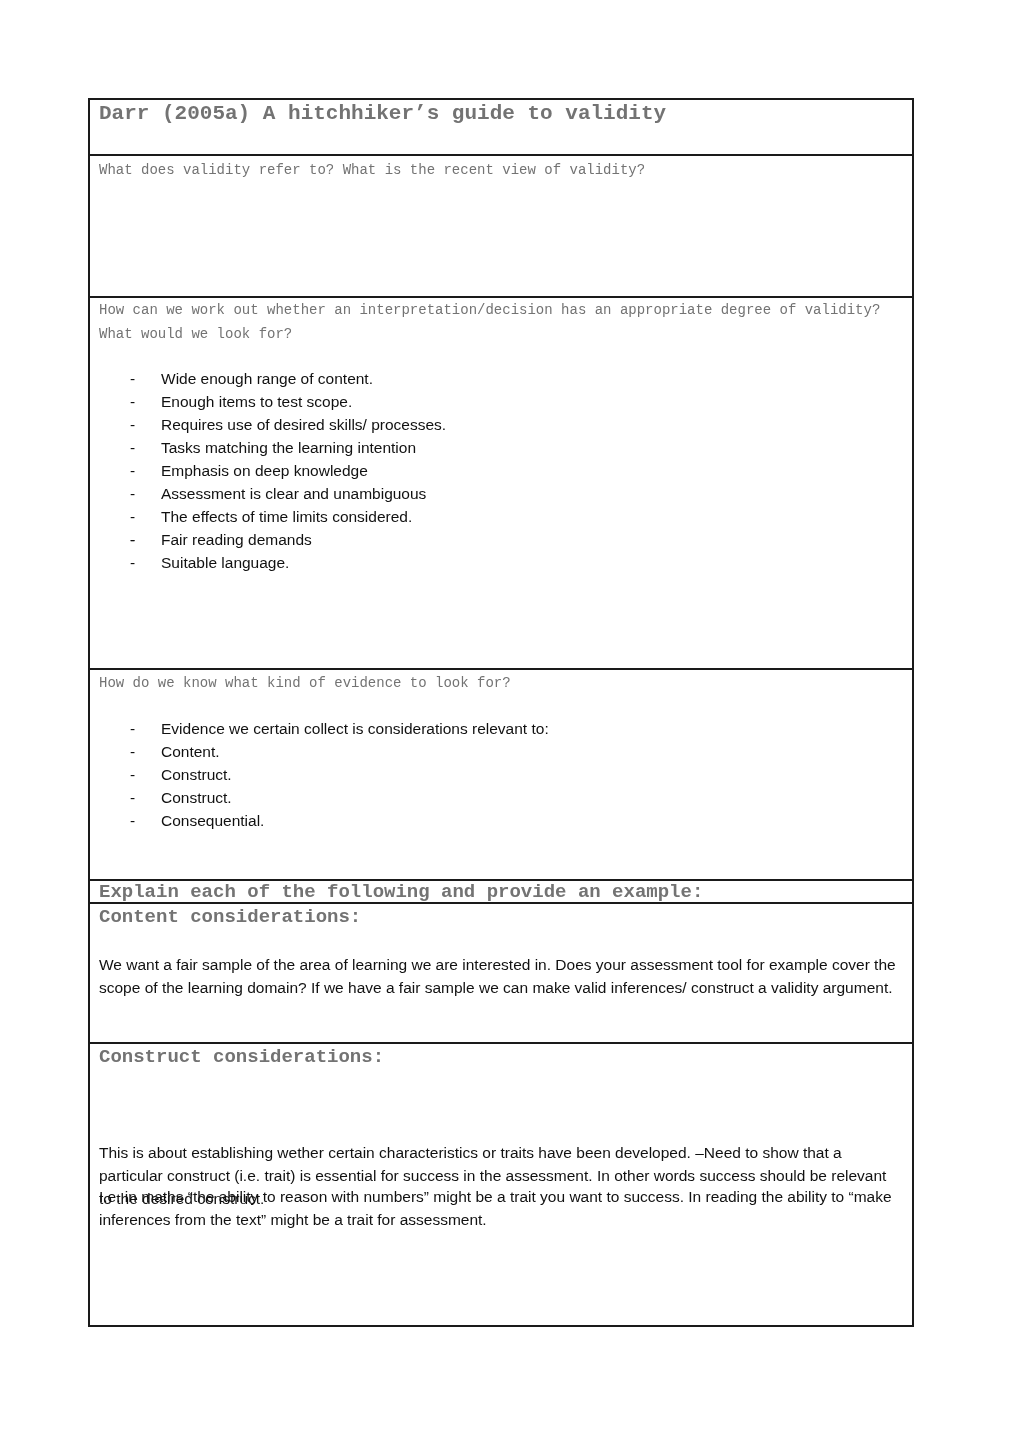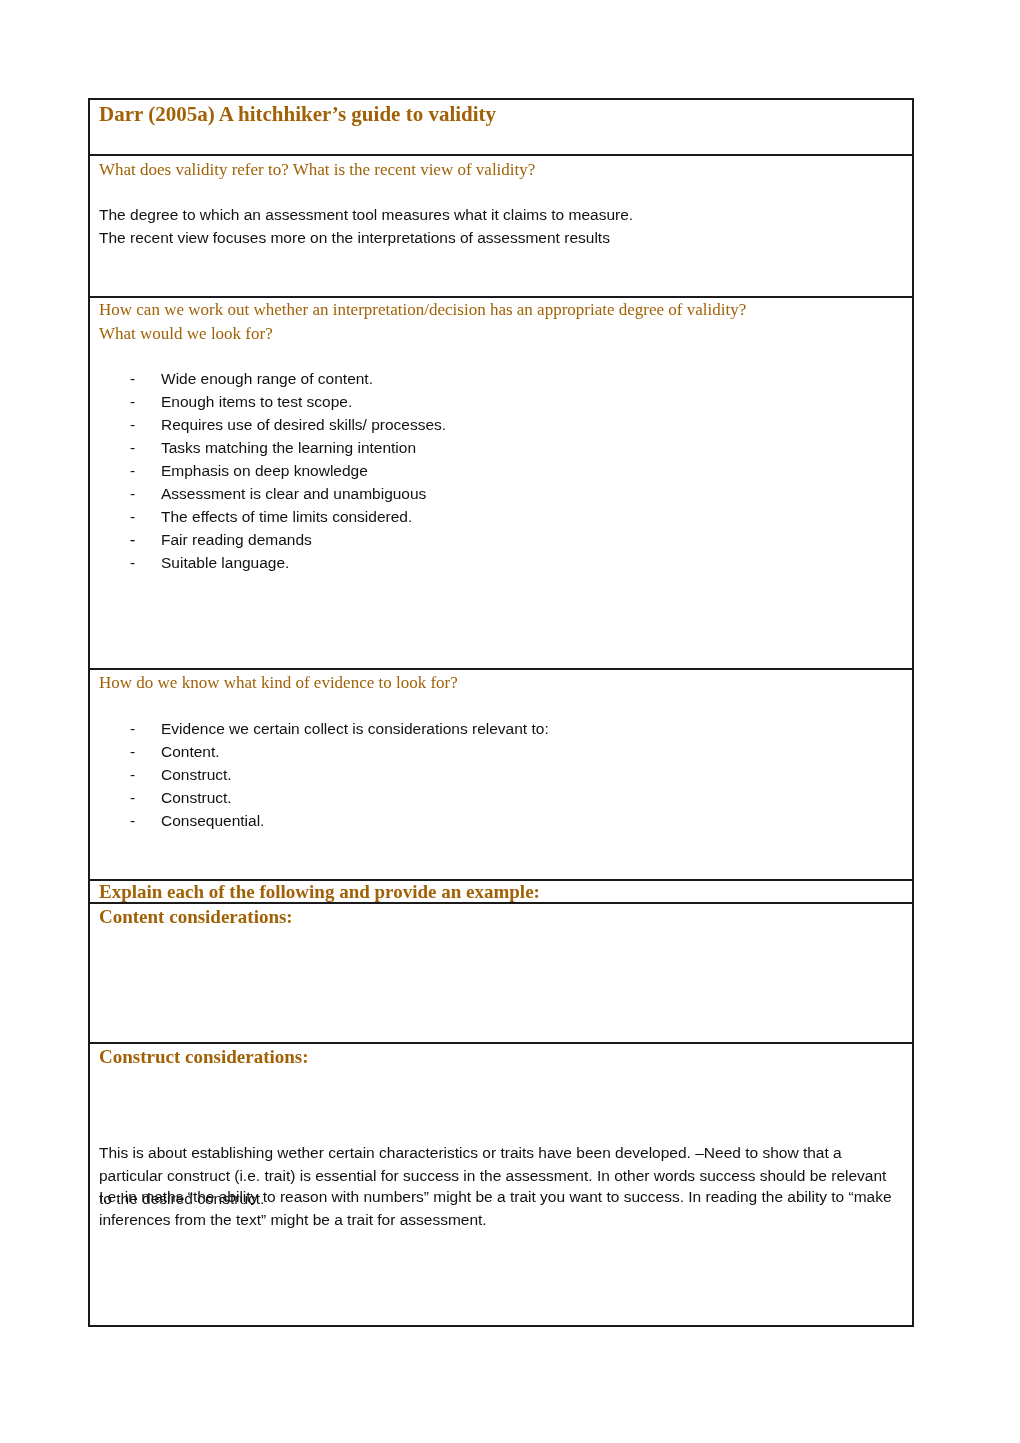--- a/index.html
+++ b/index.html
@@ -1,43 +1,39 @@
 <!DOCTYPE html>
 <html><head>
 <meta charset="utf-8">
 <style>
   html, body { margin: 0; padding: 0; background: #ffffff; }
   body { width: 1020px; height: 1443px; position: relative; overflow: hidden; }
   .page { position: absolute; left: 88px; top: 98px; width: 826px; }
   .row { position: absolute; left: 0; width: 822px; border: 2px solid #1a1a1a; box-sizing: content-box; }
-  .serif { font-family: Liberation Serif, serif; color: #a16207; }
+  .serif { font-family: Liberation Mono, monospace; color: #737373; }
   .sans { font-family: "Liberation Sans", "DejaVu Sans", sans-serif; color: #111; }
   .title { position: absolute; left: 9px; top: 2px; font-size: 21px; font-weight: bold; }
-  .q { position: absolute; left: 9px; font-size: 17px; line-height: 24px; }
+  .q { position: absolute; left: 9px; font-size: 14px; line-height: 24px; }
   .qb { position: absolute; left: 9px; font-size: 19px; font-weight: bold; line-height: 22px; }
   .body-text { position: absolute; left: 9px; right: 12px; font-size: 15.5px; line-height: 23px; }
   ul.dash { list-style: none; margin: 0; padding: 0; position: absolute; left: 0; right: 20px; }
   ul.dash li { position: relative; padding-left: 71px; font-size: 15.5px; line-height: 23px; }
   ul.dash li .dash-mark { position: absolute; left: 40px; top: 0; }
 </style>
 </head>
 <body>
 
 <div class="page">
 
   <div class="row" style="top:0; height:54px;">
     <div class="title serif">Darr (2005a) A hitchhiker’s guide to validity</div>
   </div>
 
   <div class="row" style="top:56px; height:140px;">
     <div class="q serif" style="top:2px;">What does validity refer to? What is the recent view of validity?</div>
-    <div class="body-text sans" style="top:47px;">
-      <div>The degree to which an assessment tool measures what it claims to measure.</div>
-      <div>The recent view focuses more on the interpretations of assessment results</div>
-    </div>
   </div>
 
   <div class="row" style="top:198px; height:370px;">
     <div class="q serif" style="top:0px;">
       <div>How can we work out whether an interpretation/decision has an appropriate degree of validity?</div>
       <div>What would we look for?</div>
     </div>
     <ul class="dash sans" style="top:69px;">
       <li><span class="dash-mark">-</span><span>Wide enough range of content.</span></li>
       <li><span class="dash-mark">-</span><span>Enough items to test scope.</span></li>
@@ -62,20 +58,21 @@
       <li><span class="dash-mark">-</span><span>Consequential.</span></li>
     </ul>
   </div>
 
   <div class="row" style="top:781px; height:21px;">
     <div class="qb serif" style="top:0px;">Explain each of the following and provide an example:</div>
   </div>
 
   <div class="row" style="top:804px; height:138px;">
     <div class="qb serif" style="top:2px;">Content considerations:</div>
+    <div class="body-text sans" style="top:49px;">We want a fair sample of the area of learning we are interested in. Does your assessment tool for example cover the scope of the learning domain? If we have a fair sample we can make valid inferences/ construct a validity argument.</div>
   </div>
 
   <div class="row" style="top:944px; height:281px;">
     <div class="qb serif" style="top:2px;">Construct considerations:</div>
     <div class="body-text sans" style="top:49px;margin-top:48px;">This is about establishing wether certain characteristics or traits have been developed.  –Need to show that a particular construct (i.e. trait) is essential for success in the assessment. In other words success should be relevant to the desired construct.</div>
     <div class="body-text sans" style="top:141px;">I.e. in maths “the ability to reason with numbers” might be a trait you want to success. In reading the ability to “make inferences from the text” might be a trait for assessment.</div>
   </div>
 
 </div>
 

